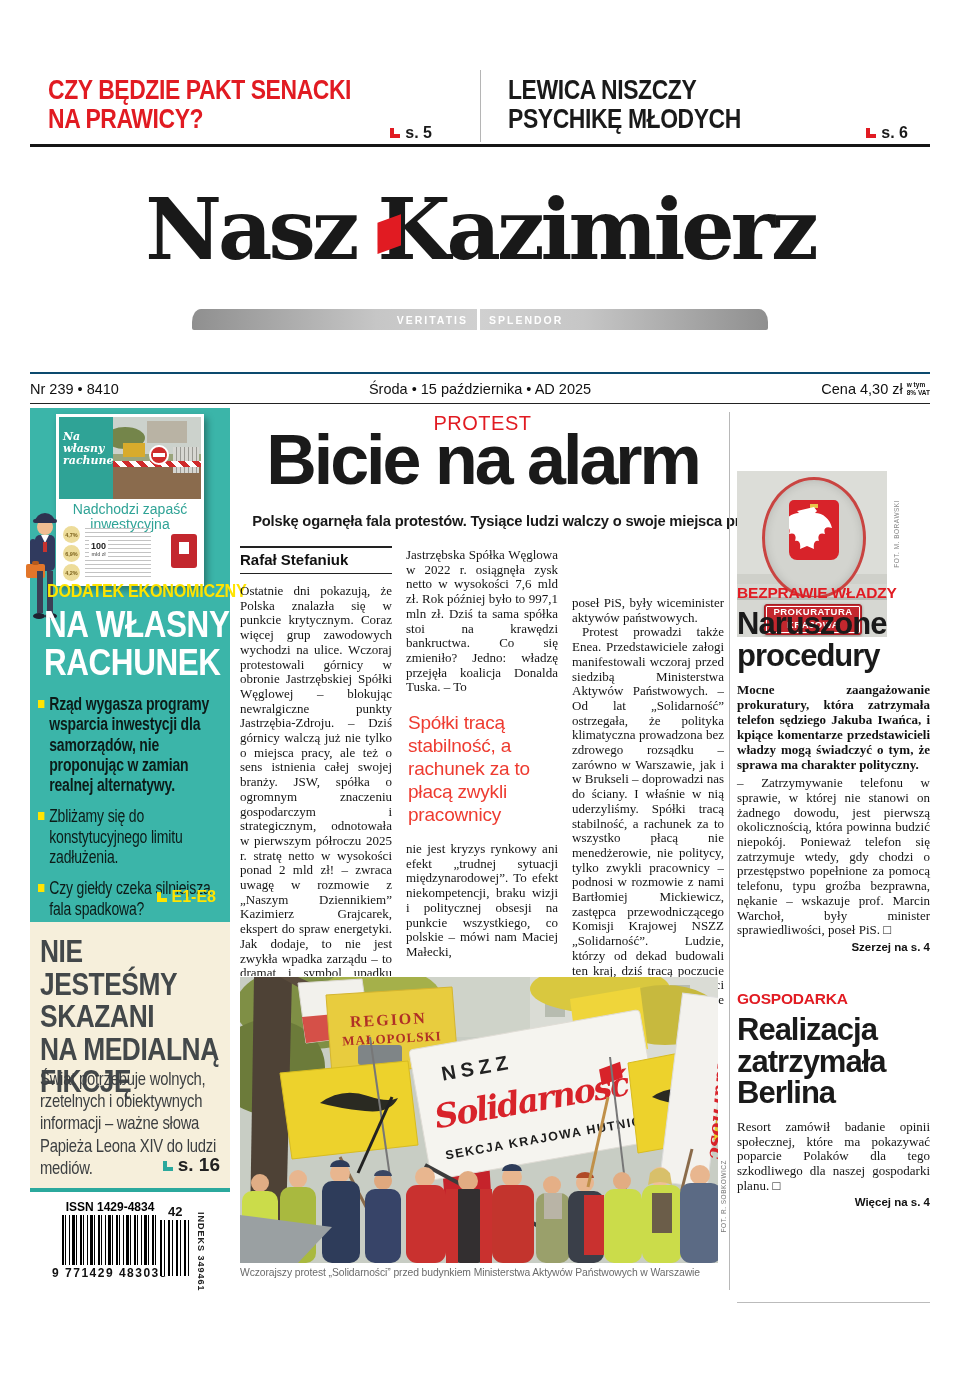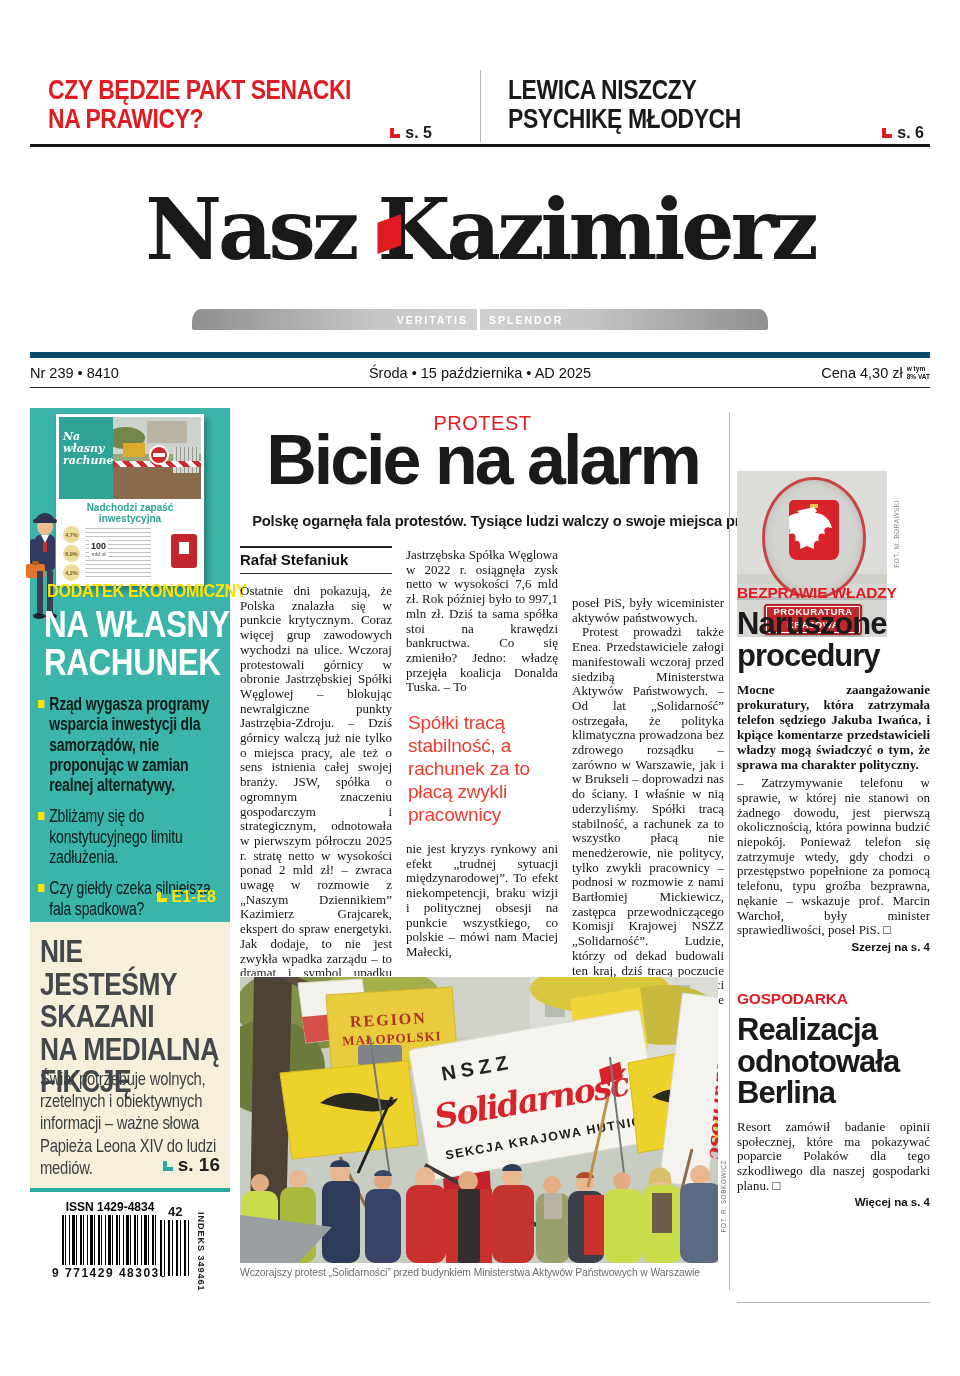--- a/index.html
+++ b/index.html
@@ -8,56 +8,56 @@
 
   
   .tb{position:absolute;top:76px;}
   .tb-title{font-weight:bold;font-size:27px;line-height:1.08;letter-spacing:-.5px;transform:scaleX(.85);transform-origin:left top;white-space:nowrap;}
   .tb-left{left:48px;width:430px;height:64px;}
   .tb-left .tb-title{color:#e11b22;}
   .tb-right{left:508px;width:420px;height:64px;}
   .tb-right .tb-title{color:#1a1a1a;}
   .pageref{position:absolute;bottom:-2px;font-weight:bold;font-size:16px;color:#1a1a1a;white-space:nowrap;}
   .tb-left .pageref{right:46px;}
-  .tb-right .pageref{right:4px;}
+  .tb-right .pageref{right:20px;}
   .corner{display:inline-block;width:6px;height:6px;border-left:4px solid;border-bottom:4px solid;margin-right:5px;}
   .c-red{color:#e11b22;}.c-yel{color:#ffe400;}.c-teal{color:#2ba99d;}
   .topline-v{position:absolute;left:480px;top:70px;height:72px;width:1px;background:#b5b5b5;}
   .rule-top{position:absolute;left:30px;width:900px;top:144px;height:3px;background:#151515;}
 
   
   .masthead{position:absolute;left:0;top:186px;width:960px;text-align:center;font-family:"DejaVu Serif",serif;font-weight:bold;font-size:84px;letter-spacing:-4px;color:#191919;line-height:1.05;}
   .dz{position:relative;margin-left:22px;}
   .dflag{position:absolute;left:0px;top:34px;width:24px;height:40px;background:#e11b22;clip-path:polygon(0 22%,100% 0,100% 78%,0 100%);}
   .motto{position:absolute;left:192px;top:309px;width:576px;height:21px;background:linear-gradient(90deg,#8f8f8f,#c6c6c6 32%,#d0d0d0 50%,#c6c6c6 68%,#8f8f8f);border-radius:9px 9px 2px 2px/13px 13px 2px 2px;display:flex;align-items:center;justify-content:center;}
   .motto span{color:#fff;font-size:10.5px;font-weight:bold;letter-spacing:2px;}
   .motto .mdiv{width:3px;height:21px;background:#fff;margin:0 9px;}
 
   
-  .dateline{position:absolute;left:30px;top:352px;width:900px;height:29px;border-top:6px solid #0c4a6e;border-bottom:1px solid #222;display:flex;align-items:center;font-size:14.5px;color:#111;}
+  .dateline{position:absolute;left:30px;top:372px;width:900px;height:29px;border-top:2px solid #0c4a6e;border-bottom:1px solid #222;display:flex;align-items:center;font-size:14.5px;color:#111;}
   .dl-issue{width:220px;}
   .dl-date{flex:1;text-align:center;}
   .dl-price{width:220px;display:flex;justify-content:flex-end;align-items:center;gap:4px;}
   .price-note{font-size:6.5px;line-height:1.15;font-weight:bold;text-align:left;}
 
   
   .sb-teal{position:absolute;left:30px;top:408px;width:200px;height:514px;background:#3bb5a9;}
   .thumb{position:absolute;left:56px;top:414px;width:148px;height:172px;background:#fff;box-shadow:3px 4px 7px rgba(0,0,0,.35);font-family:"Liberation Sans",sans-serif;}
   .thumb-top{position:absolute;left:3px;top:3px;width:142px;height:82px;display:flex;}
   .thumb-brand{width:54px;height:100%;background:#2fa396;position:relative;}
   .thumb-script{position:absolute;left:4px;top:14px;width:46px;color:#fff;font-family:"DejaVu Serif",serif;font-style:italic;font-weight:bold;font-size:11px;line-height:1.1;}
   .thumb-photo{flex:1;position:relative;background:linear-gradient(#ccd2cc 0 45%,#9aa57c 45% 60%,#8a6b4d 60% 100%);overflow:hidden;}
   .t-house{position:absolute;left:34px;top:4px;width:40px;height:22px;background:#b9b3a4;}
   .t-bush{position:absolute;left:-8px;top:10px;width:40px;height:22px;border-radius:50%;background:#74854a;}
   .t-digger{position:absolute;left:10px;top:26px;width:22px;height:14px;background:#d8ab2c;}
   .t-stripe{position:absolute;left:0;top:44px;width:100%;height:6px;background:repeating-linear-gradient(45deg,#cf2b2b 0 5px,#fff 5px 10px);}
   .t-sign{position:absolute;left:36px;top:28px;width:16px;height:16px;border-radius:50%;background:#cf2b2b;border:2px solid #fff;}
   .t-sign::after{content:"";position:absolute;left:2px;top:6px;width:12px;height:4px;background:#fff;}
   .t-fence{position:absolute;right:2px;top:30px;width:26px;height:26px;background:repeating-linear-gradient(90deg,#d7d7d2 0 3px,#9a9a94 3px 4px);}
-  .thumb-head{position:absolute;left:3px;top:88px;width:142px;text-align:center;color:#2fa396;font-weight:bold;font-size:10px;line-height:1.1;}
+  .thumb-head{position:absolute;left:3px;top:88px;width:142px;text-align:center;color:#2fa396;font-weight:normal;font-size:14px;line-height:1.1;}
   .thumb-body{position:absolute;left:3px;top:112px;width:142px;height:56px;}
   .t-circ{width:17px;height:17px;border-radius:50%;background:#eddc9a;color:#7c621c;font-weight:bold;font-size:5.5px;display:flex;align-items:center;justify-content:center;margin-bottom:2px;}
   .t-circs{position:absolute;left:4px;top:0;}
   .t-lines{position:absolute;left:26px;top:2px;width:66px;height:52px;background:repeating-linear-gradient(#c3c3c3 0 1px,transparent 1px 4px);}
   .t-big{position:absolute;left:30px;top:14px;background:#fff;padding:1px 2px;font-weight:bold;font-size:9px;color:#222;}
   .t-big small{font-size:5px;display:block;text-align:center;color:#777;}
   .t-red{position:absolute;right:4px;top:8px;width:26px;height:34px;background:#c3272e;border-radius:3px;}
   .t-red::after{content:"";position:absolute;left:8px;top:8px;width:10px;height:12px;background:#fff;}
   .cartoon{position:absolute;left:24px;top:506px;width:42px;height:142px;}
   .supp-label{position:absolute;left:47px;top:580px;width:195px;color:#ffe400;font-weight:bold;font-size:19px;letter-spacing:-.3px;transform:scaleX(.85);transform-origin:left top;white-space:nowrap;}
@@ -380,21 +380,21 @@
     </div>
     <div class="rc-lead">Mocne zaangażowanie prokuratury, która zatrzymała telefon sędziego Jakuba Iwańca, i kpiące komentarze przedstawicieli władzy mogą świadczyć o tym, że sprawa ma charakter polityczny.</div>
     <div class="rc-body">– Zatrzymywanie telefonu w sprawie, w której nie stanowi on żadnego dowodu, jest pierwszą okolicznością, która powinna budzić niepokój. Ponieważ telefon się zatrzymuje wtedy, gdy chodzi o przestępstwo popełnione za pomocą telefonu, typu groźba bezprawna, nękanie – wskazuje prof. Marcin Warchoł, były minister sprawiedliwości, poseł PiS. □</div>
     <div class="rc-more">Szerzej na s. 4</div>
   </div>
 
   <div class="rc-art rc-a2">
     <div class="rc-kicker">GOSPODARKA</div>
     <div class="rc-head">
       <div>Realizacja</div>
-      <div>odnotowała</div>
+      <div>zatrzymała</div>
       <div>Berlina</div>
     </div>
     <div class="rc-body">Resort zamówił badanie opinii społecznej, które ma pokazywać poparcie Polaków dla tego szkodliwego dla naszej gospodarki planu. □</div>
     <div class="rc-more">Więcej na s. 4</div>
   </div>
   <div class="rule-rc-bottom"></div>
 
 </div>
 
 </body></html>

